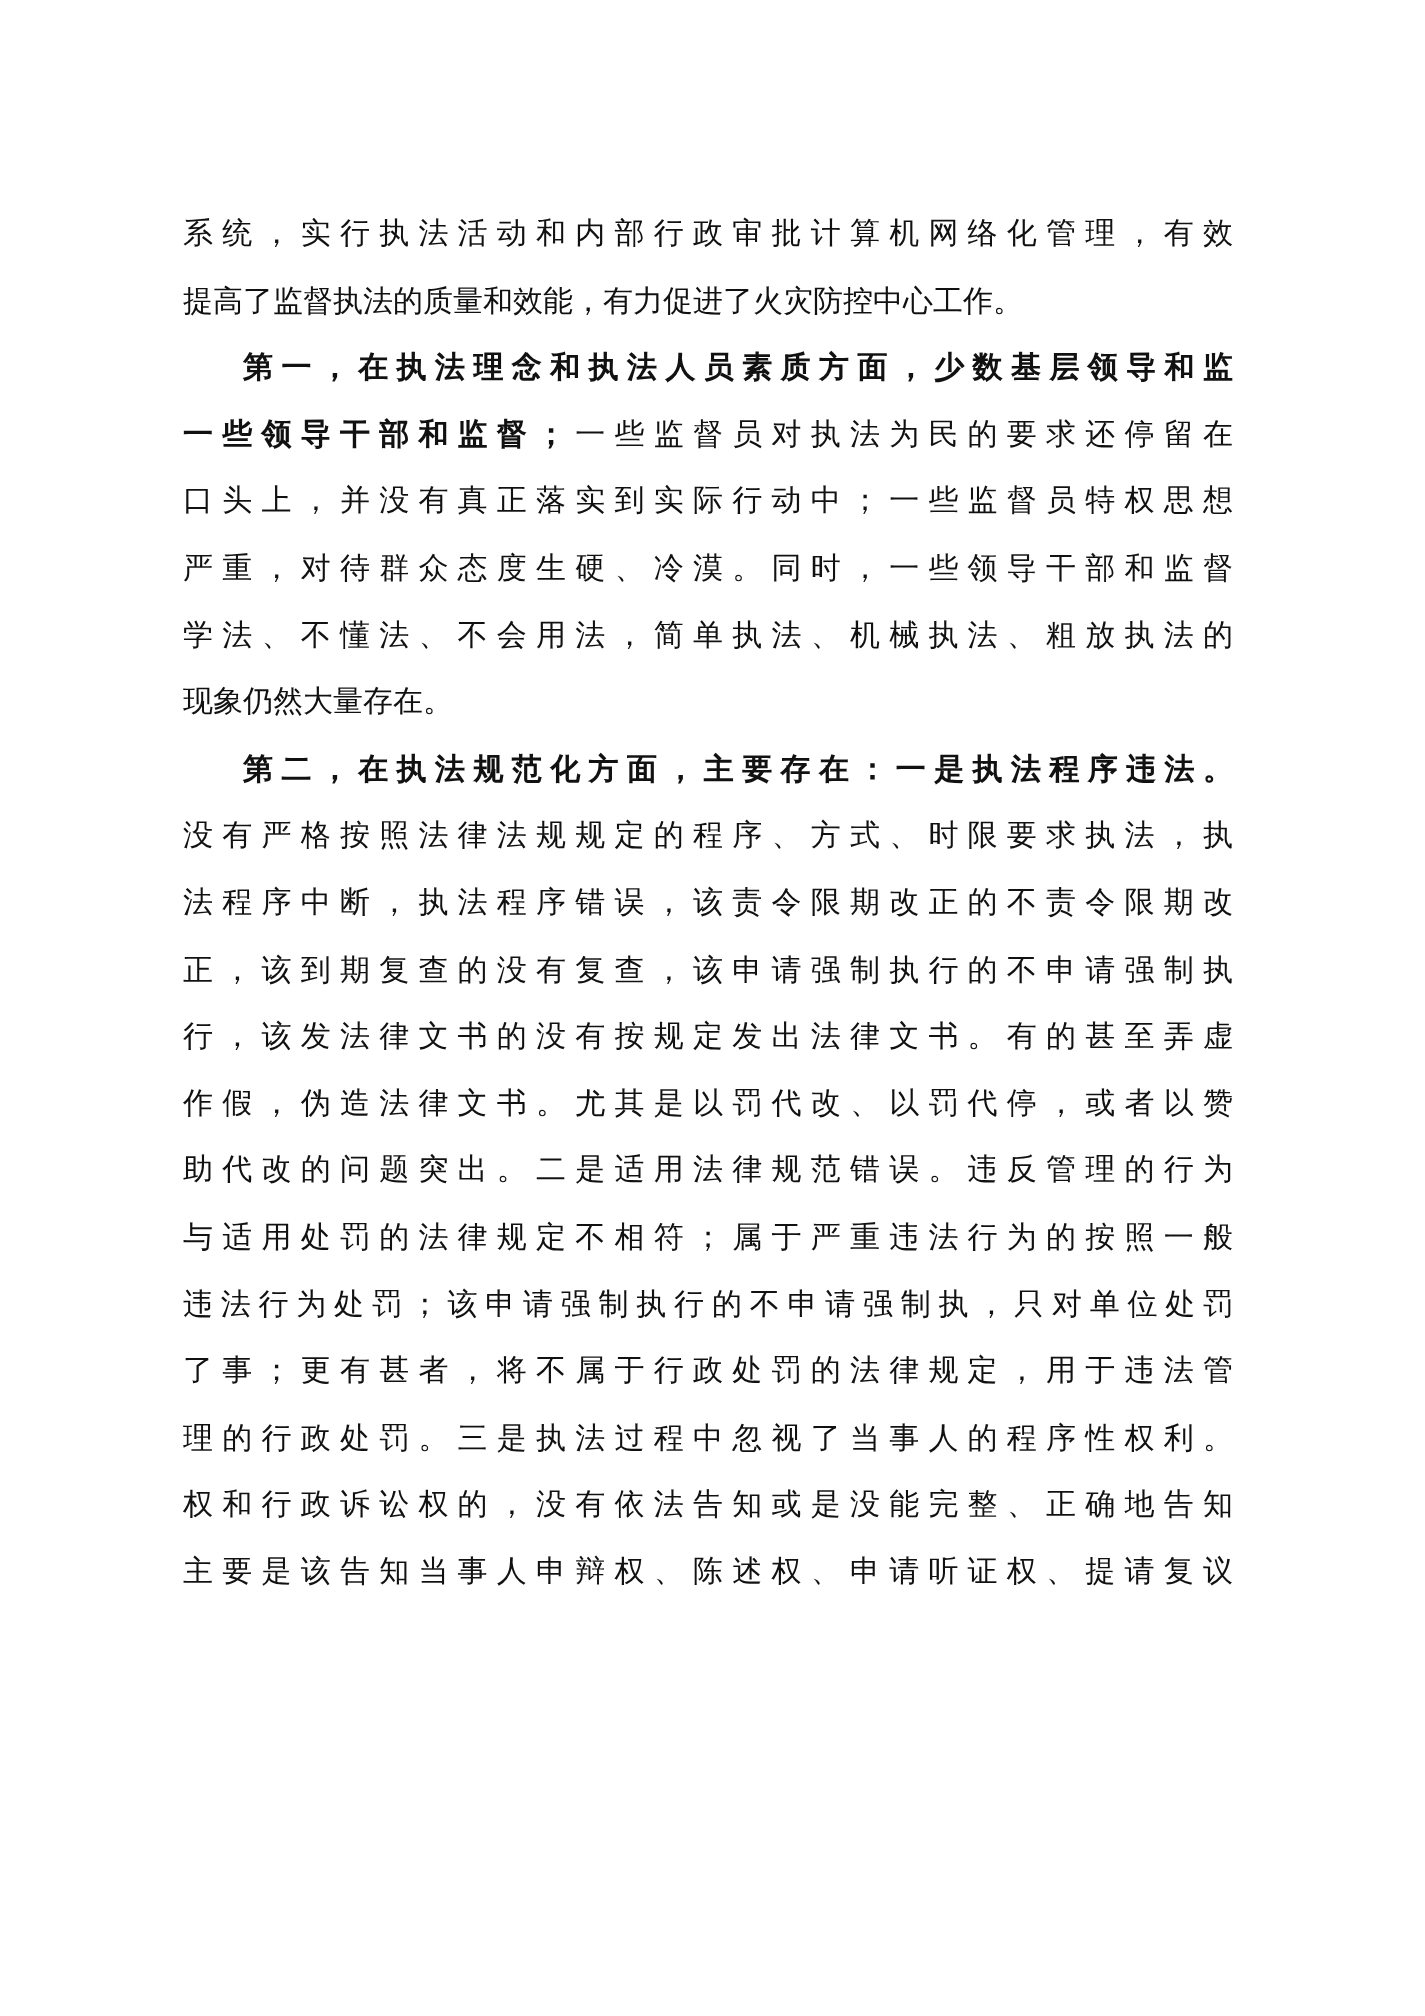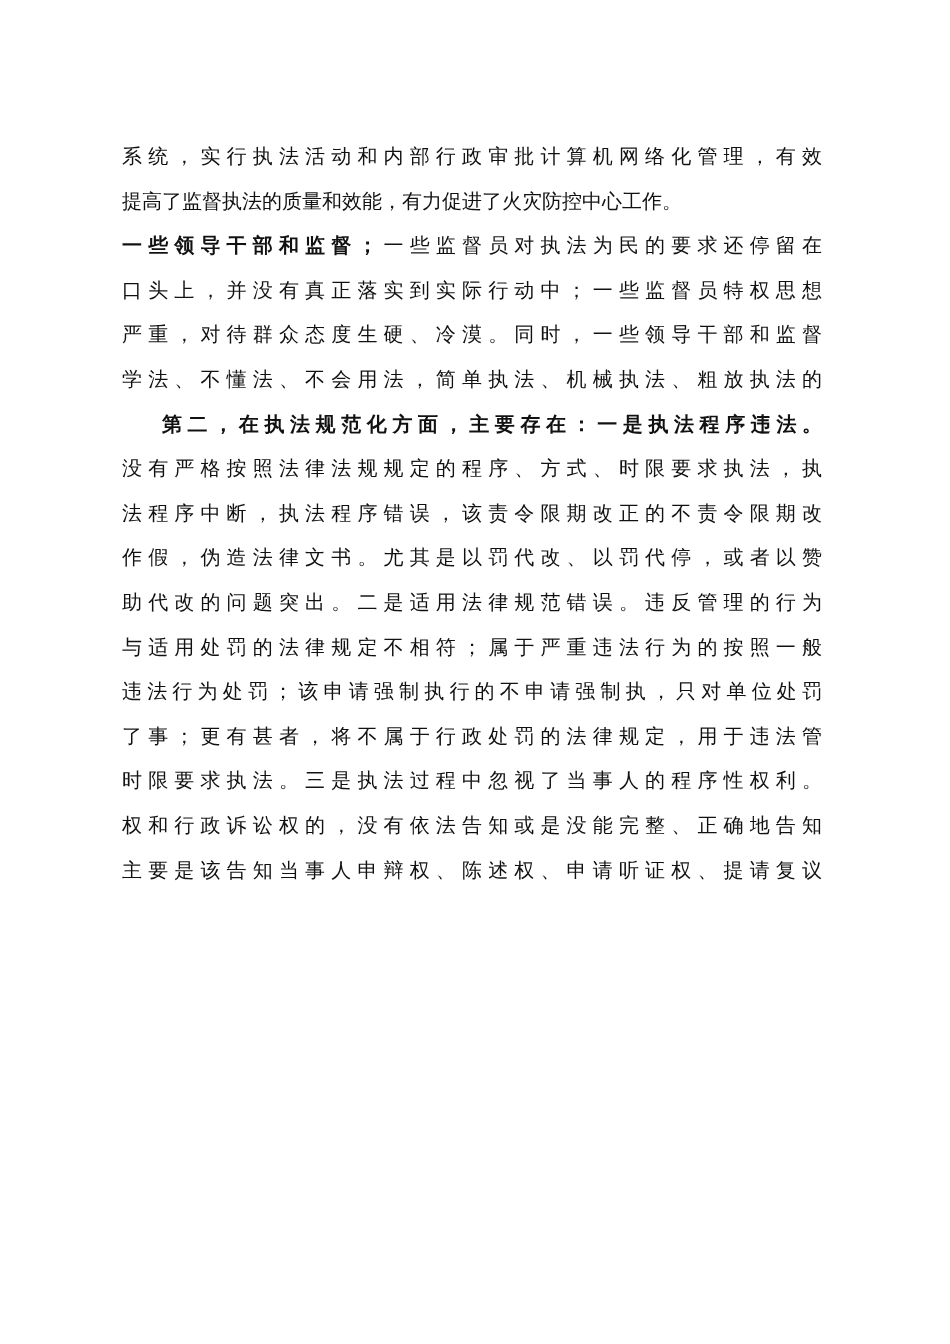--- a/index.html
+++ b/index.html
@@ -29,33 +29,37 @@
 <body>
 
 <div class="page">
 
   <div>
     <div class="line">系统，实行执法活动和内部行政审批计算机网络化管理，有效</div>
     <div class="line last">提高了监督执法的质量和效能，有力促进了火灾防控中心工作。</div>
   </div>
 
   <div>
+    <div class="line indent bold">第一，在执法理念和执法人员素质方面，少数基层领导和监</div>
     <div class="line"><span class="bold">一些领导干部和监督；</span><span>一些监督员对执法为民的要求还停留在</span></div>
     <div class="line">口头上，并没有真正落实到实际行动中；一些监督员特权思想</div>
     <div class="line">严重，对待群众态度生硬、冷漠。同时，一些领导干部和监督</div>
     <div class="line">学法、不懂法、不会用法，简单执法、机械执法、粗放执法的</div>
+    <div class="line last">现象仍然大量存在。</div>
   </div>
 
   <div>
     <div class="line indent bold">第二，在执法规范化方面，主要存在：一是执法程序违法。</div>
     <div class="line">没有严格按照法律法规规定的程序、方式、时限要求执法，执</div>
     <div class="line">法程序中断，执法程序错误，该责令限期改正的不责令限期改</div>
+    <div class="line">正，该到期复查的没有复查，该申请强制执行的不申请强制执</div>
+    <div class="line">行，该发法律文书的没有按规定发出法律文书。有的甚至弄虚</div>
     <div class="line">作假，伪造法律文书。尤其是以罚代改、以罚代停，或者以赞</div>
     <div class="line">助代改的问题突出。二是适用法律规范错误。违反管理的行为</div>
     <div class="line">与适用处罚的法律规定不相符；属于严重违法行为的按照一般</div>
     <div class="line">违法行为处罚；该申请强制执行的不申请强制执，只对单位处罚</div>
     <div class="line">了事；更有甚者，将不属于行政处罚的法律规定，用于违法管</div>
-    <div class="line">时限要求执法。三是执法过程中忽视了当事人的程序性权利。</div>
+    <div class="line">理的行政处罚。三是执法过程中忽视了当事人的程序性权利。</div>
     <div class="line">权和行政诉讼权的，没有依法告知或是没能完整、正确地告知</div>
     <div class="line">主要是该告知当事人申辩权、陈述权、申请听证权、提请复议</div>
   </div>
 
 </div>
 
 </body></html>

